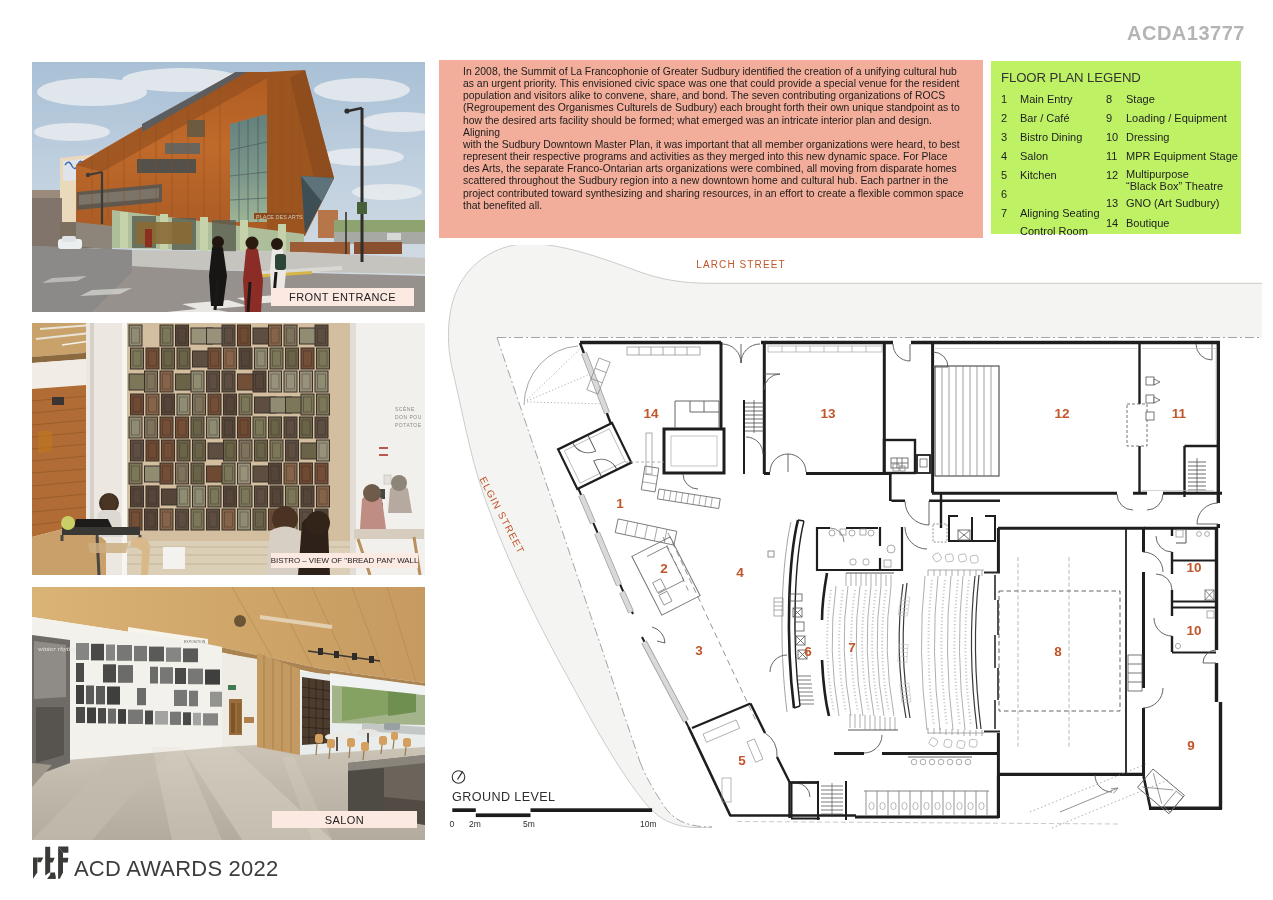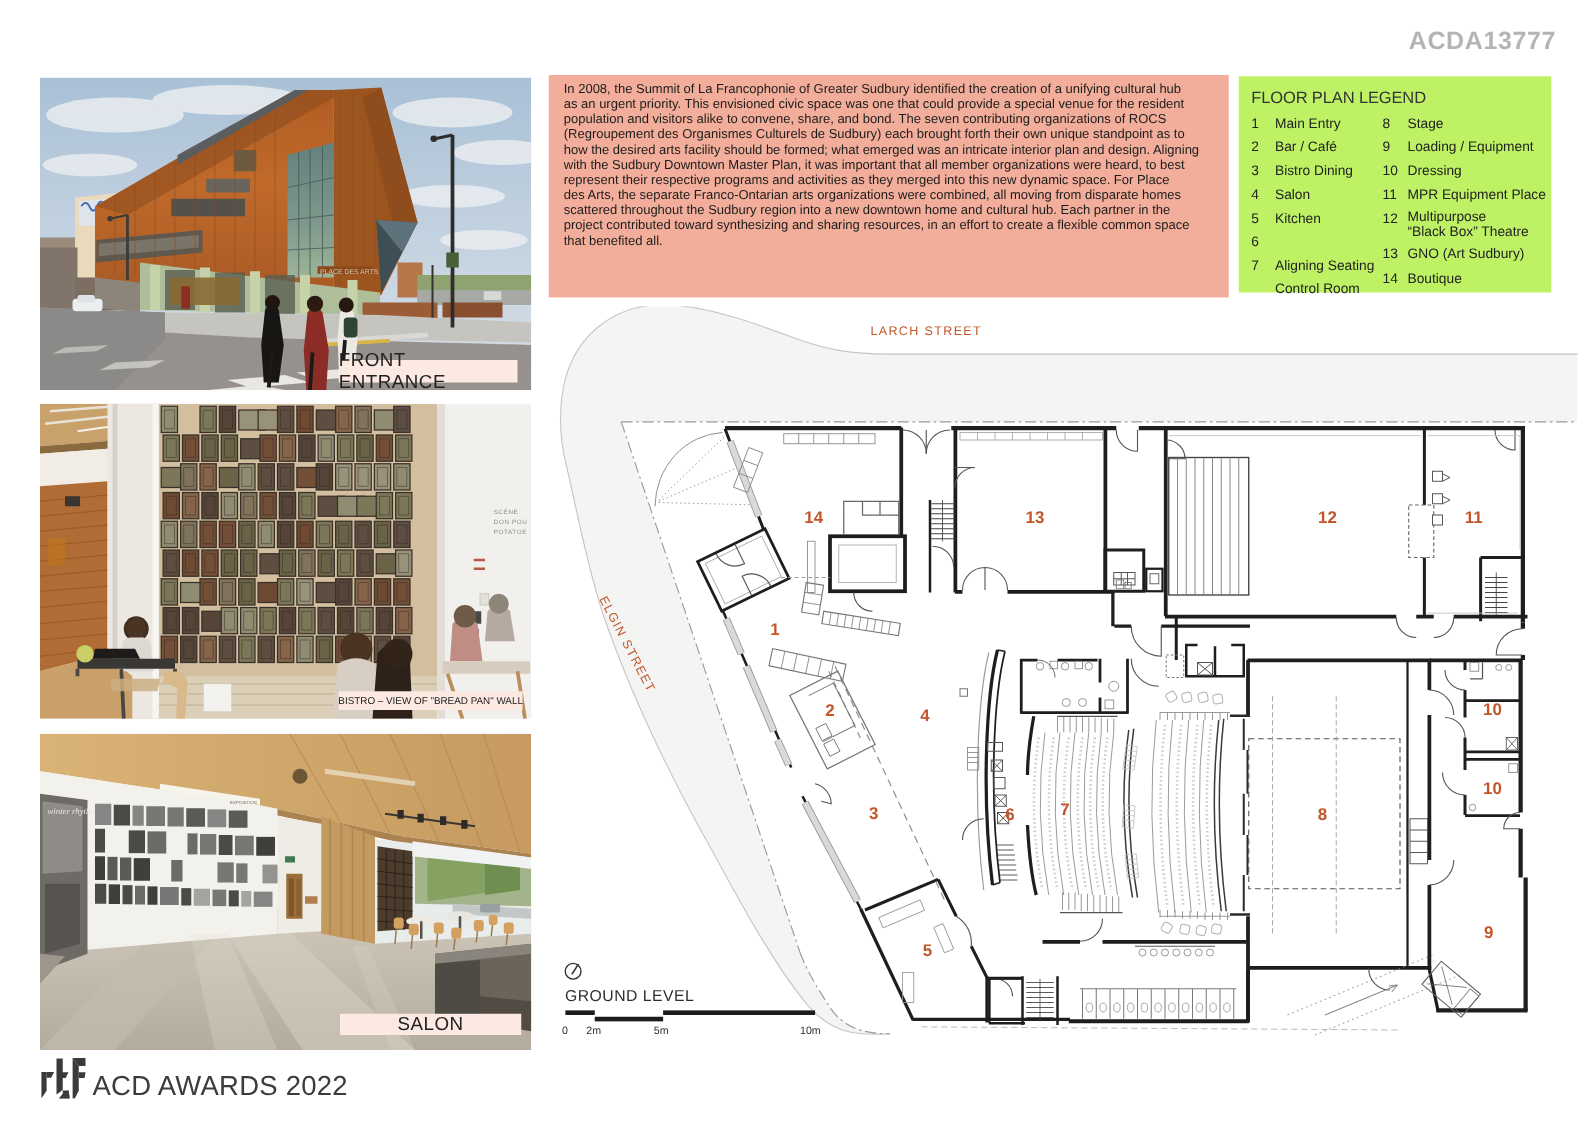--- a/index.html
+++ b/index.html
@@ -1,18 +1,18 @@
 <!DOCTYPE html>
 <html><head>
 <meta charset="utf-8">
 <style>
   html,body{margin:0;padding:0;background:#fff;width:1273px;height:900px;overflow:hidden;
     font-family:"Liberation Sans",sans-serif;}
   .abs{position:absolute;}
-  .cap{position:absolute;background:#fbe9e2;color:#222;font-size:15px;letter-spacing:.4px;
+  .cap{position:absolute;background:#fbe9e2;color:#222;font-size:11px;letter-spacing:.4px;
     display:flex;align-items:center;justify-content:center;}
 </style>
 </head>
 <body>
 
 <div class="abs" style="left:1127px;top:22px;width:120px;height:20px;font-size:20px;font-weight:bold;color:#b5b4b3;letter-spacing:.5px;">ACDA13777</div>
 
 <div class="abs" id="photo1" style="left:32px;top:62px;width:393px;height:250px;">
 <svg width="393" height="250" viewBox="0 0 393 250">
   <defs>
@@ -580,21 +580,21 @@
 
   <path d="M120,160 L150,160 L190,253 L140,253 Z" fill="#e3ddd0" opacity="0.28"></path>
   <path d="M250,170 L262,170 L300,253 L280,253 Z" fill="#ddd6c8" opacity="0.25"></path>
   <path d="M0,176 L20,178 L0,200 Z" fill="#9d968a"></path>
 </svg>
 </div>
 
 <div class="cap" style="left:272px;top:811px;width:145px;height:17px;">SALON</div>
 
 <div class="abs" style="left:439px;top:60px;width:544px;height:178px;background:#f2ae9a;">
-  <div style="margin:6px 12px 0 12px;font-size:10.4px;line-height:12.15px;color:#1c1c1c;white-space:pre-line;">In 2008, the Summit of La Francophonie of Greater Sudbury identified the creation of a unifying cultural hub
+  <div style="margin:6px 12px 0 24px;font-size:10.4px;line-height:12.15px;color:#1c1c1c;white-space:pre-line;">In 2008, the Summit of La Francophonie of Greater Sudbury identified the creation of a unifying cultural hub
 as an urgent priority. This envisioned civic space was one that could provide a special venue for the resident
 population and visitors alike to convene, share, and bond. The seven contributing organizations of ROCS
 (Regroupement des Organismes Culturels de Sudbury) each brought forth their own unique standpoint as to
 how the desired arts facility should be formed; what emerged was an intricate interior plan and design. Aligning
 with the Sudbury Downtown Master Plan, it was important that all member organizations were heard, to best
 represent their respective programs and activities as they merged into this new dynamic space. For Place
 des Arts, the separate Franco-Ontarian arts organizations were combined, all moving from disparate homes
 scattered throughout the Sudbury region into a new downtown home and cultural hub. Each partner in the
 project contributed toward synthesizing and sharing resources, in an effort to create a flexible common space
 that benefited all.</div>
@@ -622,21 +622,21 @@
   </div>
   <div style="position:absolute;left:115px;top:32px;font-size:11px;">
     <div style="position:relative;">
       <div style="position:absolute;left:0;top:0">8</div>
         <div style="position:absolute;left:20px;top:0;width:115px;">Stage</div>
       <div style="position:absolute;left:0;top:19px">9</div>
         <div style="position:absolute;left:20px;top:19px;width:115px;">Loading / Equipment</div>
       <div style="position:absolute;left:0;top:38px">10</div>
         <div style="position:absolute;left:20px;top:38px;width:115px;">Dressing</div>
       <div style="position:absolute;left:0;top:57px">11</div>
-        <div style="position:absolute;left:20px;top:57px;width:115px;">MPR Equipment Place</div>
+        <div style="position:absolute;left:20px;top:57px;width:115px;">MPR Equipment Stage</div>
       <div style="position:absolute;left:0;top:76px">12</div>
         <div style="position:absolute;left:20px;top:76px;width:115px;line-height:11.5px;">Multipurpose<br>“Black Box” Theatre</div>
       <div style="position:absolute;left:0;top:104px">13</div>
         <div style="position:absolute;left:20px;top:104px;width:115px;">GNO (Art Sudbury)</div>
       <div style="position:absolute;left:0;top:124px">14</div>
         <div style="position:absolute;left:20px;top:124px;width:115px;">Boutique</div>
     </div>
   </div>
 </div>
 

